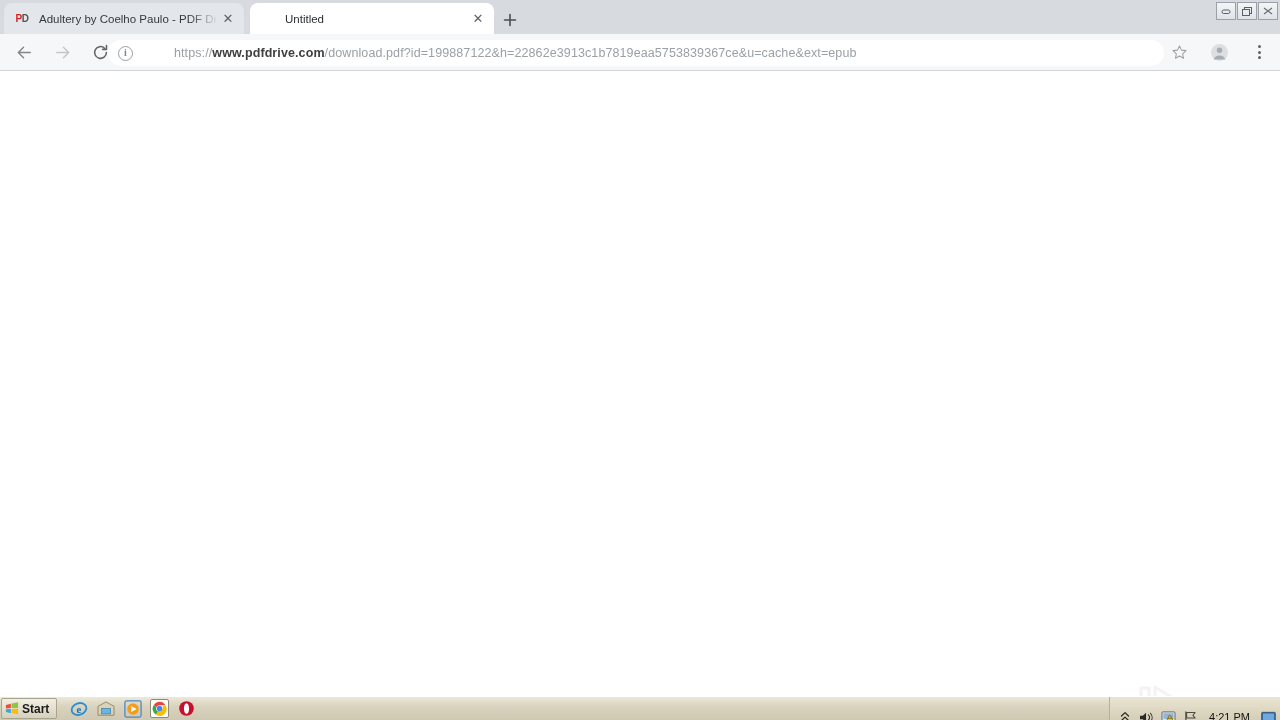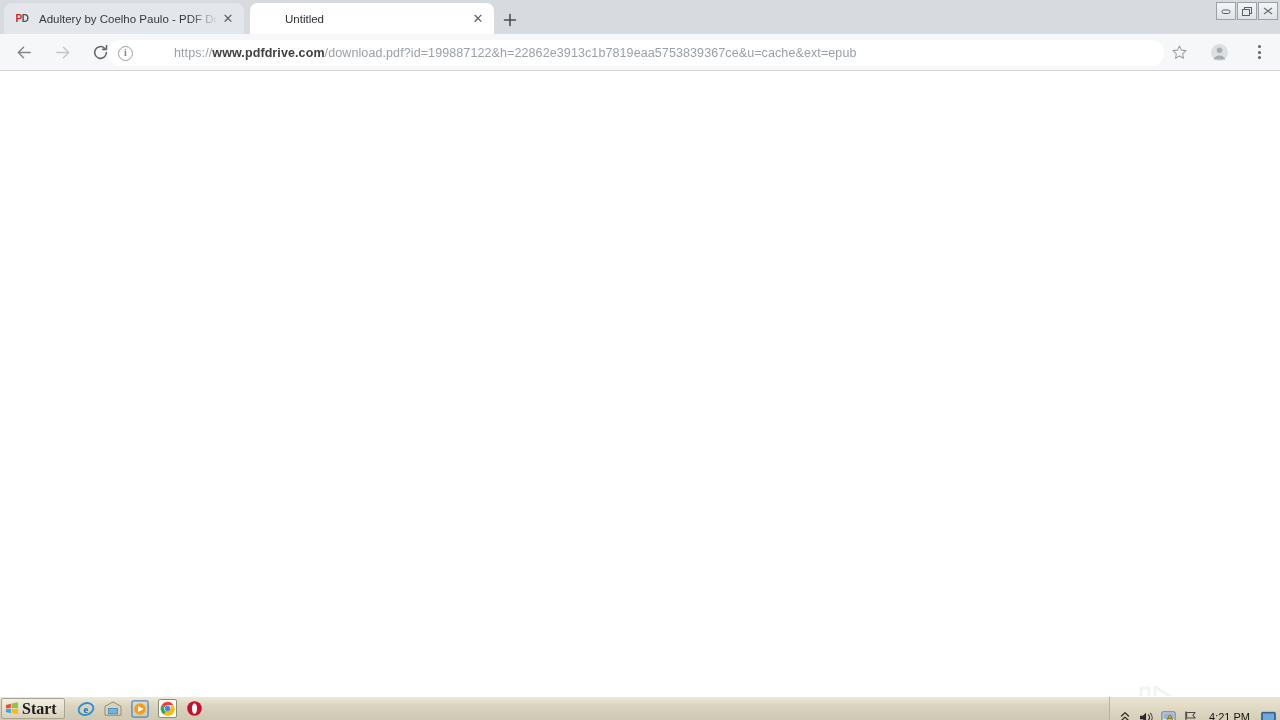--- a/index.html
+++ b/index.html
@@ -138,22 +138,22 @@
     border-top:1px solid #ffffff;
     box-sizing:border-box;display:flex;align-items:center;
   }
   .startbtn{
     margin-left:1px;height:21px;padding:0 7px 0 3px;
     background:linear-gradient(#f1efe2,#d6d0bb);
     border:1px solid #a9a48e;border-radius:2px;
     display:flex;align-items:center;gap:3px;box-sizing:border-box;
   }
   .startlabel{
-    font-size:16px;font-weight:bold;color:#1b1b1b;
-    font-family:Liberation Serif, serif;line-height:1;
+    font-size:12px;font-weight:bold;color:#1b1b1b;
+    font-family:Liberation Sans, sans-serif;line-height:1;
   }
   .winflag{width:14px;height:13px;flex:0 0 auto;}
   .qlaunch{display:flex;align-items:center;gap:8px;margin-left:12px;}
   .qicon{
     width:19px;height:19px;flex:0 0 auto;
     display:flex;align-items:center;justify-content:center;
     box-sizing:border-box;
   }
   .qicon.active{
     border:1px solid #8f8a76;background:#fdfdfb;border-radius:2px;

